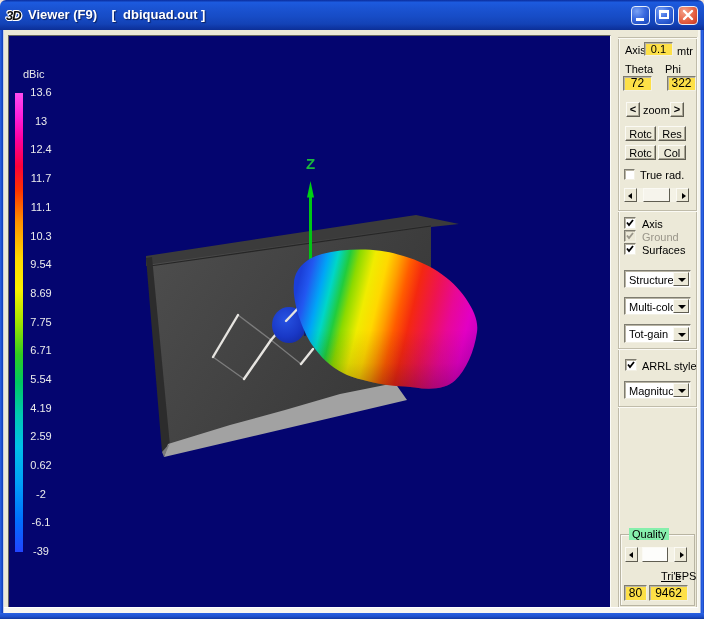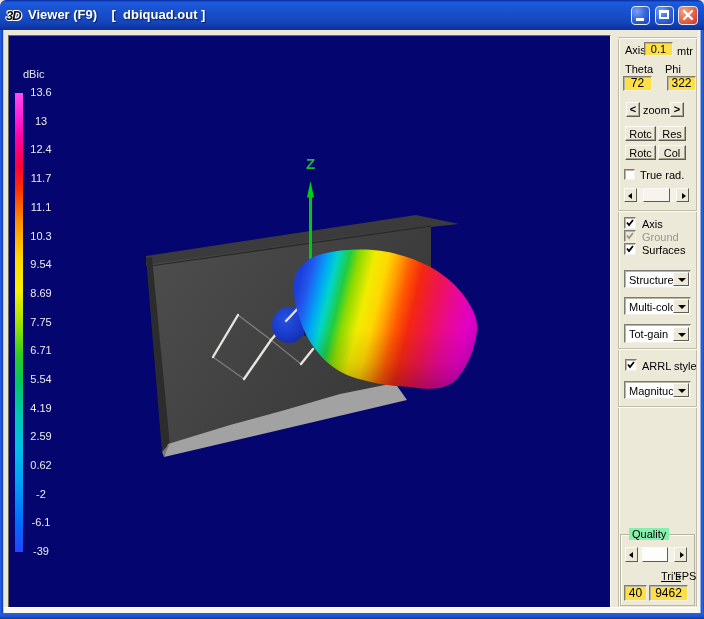--- a/index.html
+++ b/index.html
@@ -286,21 +286,21 @@
           <i class="arr" style="left:3px;top:4px;border-right:4px solid #000;border-left:none;"></i>
         </div>
       <div class="sbt" style="left:17px;width:26px;background:#fdfdfb;"></div>
       <div class="sbb" style="right:0;height:15px;">
           <i class="arr" style="left:5px;top:4px;border-left:4px solid #000;border-right:none;"></i>
         </div>
     </div>
 
     <span class="lbl" style="left:16px;top:540px;padding-left:48px;">FPS</span>
     <span class="lbl" style="left:50px;top:540px;text-decoration:underline;">Tri's</span>
-    <div class="inp" style="left:13px;top:555px;width:23px;height:16px;line-height:14px;font-size:12px;">40</div>
+    <div class="inp" style="left:13px;top:555px;width:23px;height:16px;line-height:14px;font-size:12px;">80</div>
     <div class="inp" style="left:38px;top:555px;width:39px;height:16px;line-height:14px;font-size:12px;">9462</div>
   </div>
 
   <div id="bstrip"></div>
   <div id="fleft"></div>
   <div id="fright"></div>
   <div id="fbottom"></div>
 </div>
 
 </body></html>

